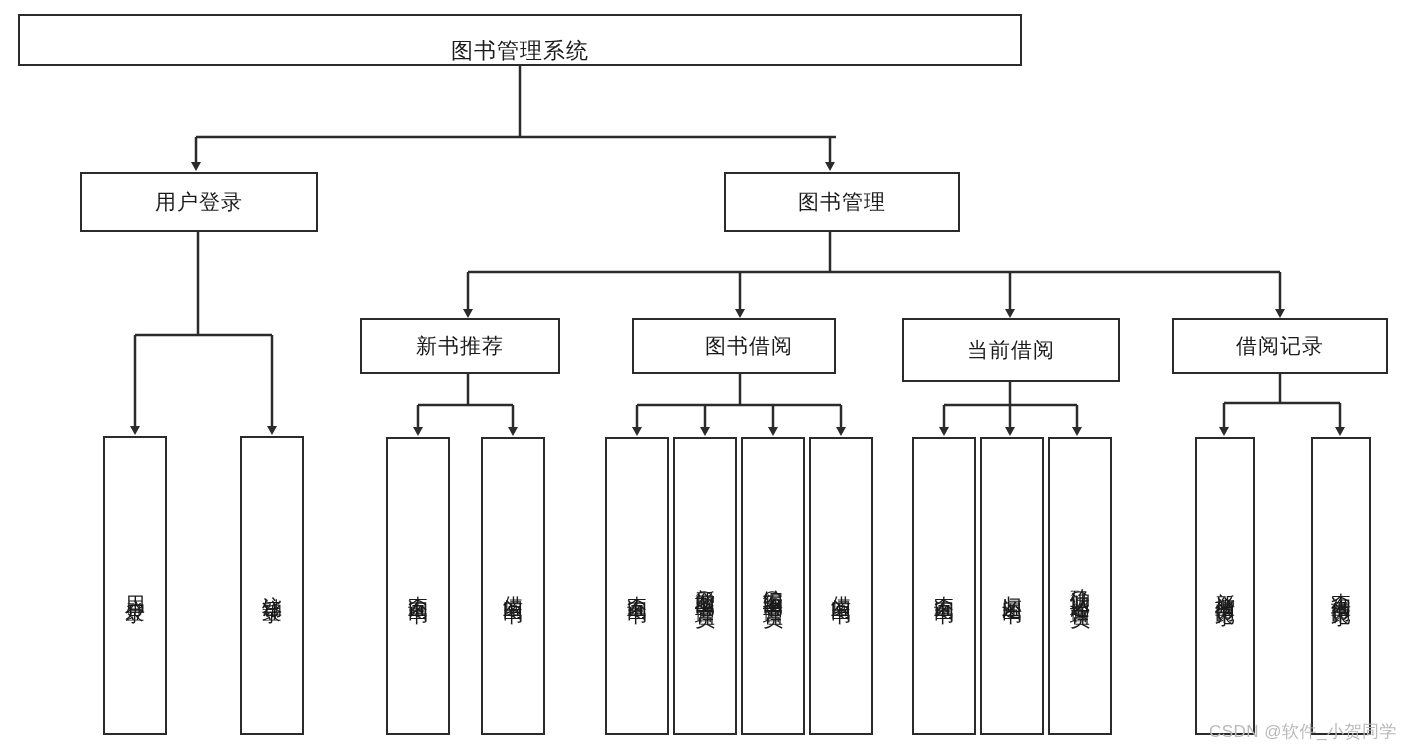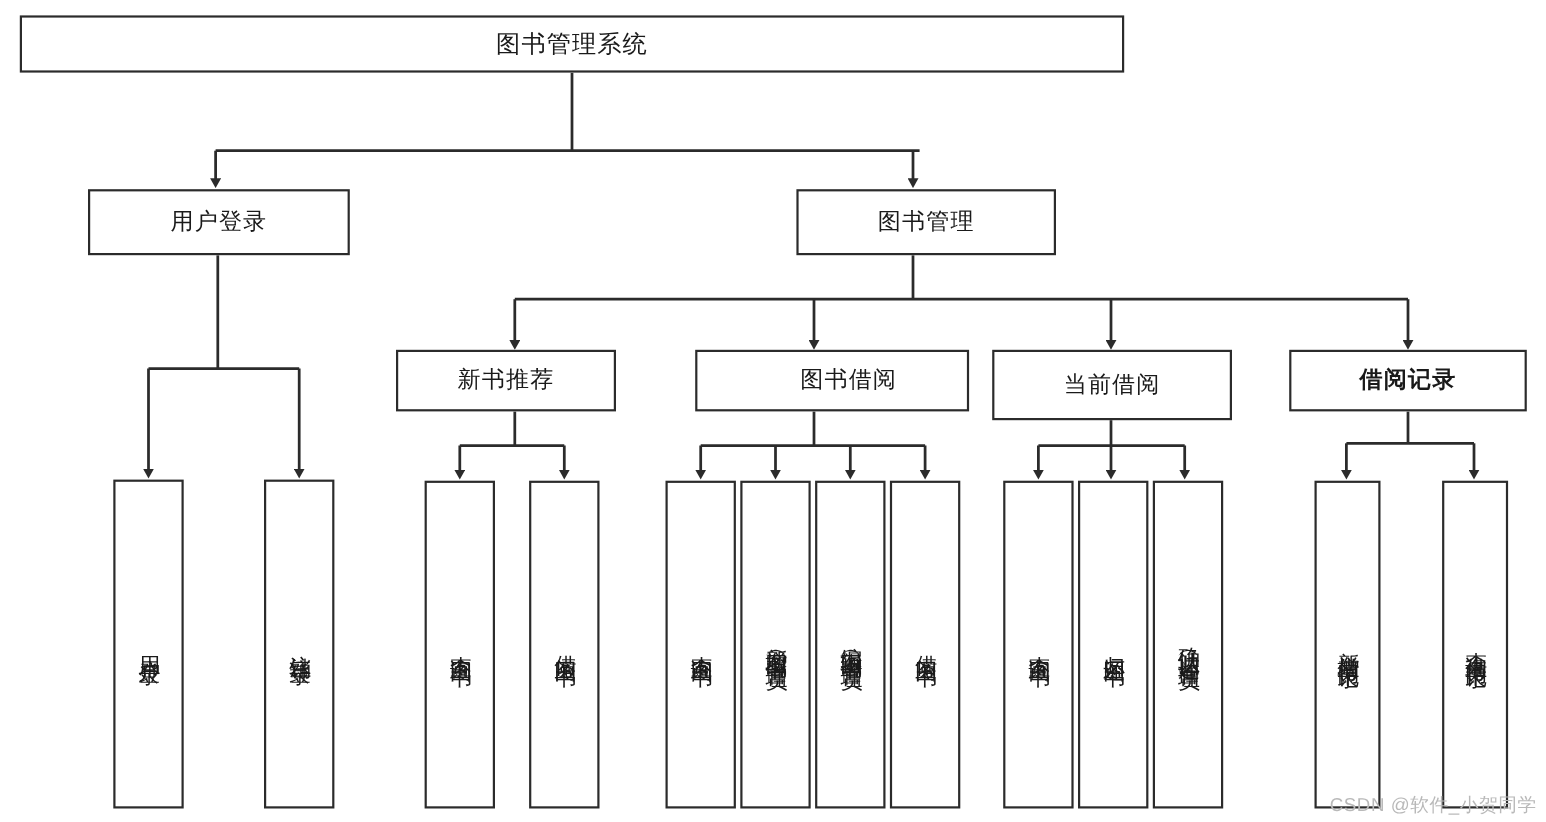--- a/index.html
+++ b/index.html
@@ -115,41 +115,41 @@
       <path d="M1010,405 L1010,428" marker-end="url(#arrow)"></path>
       <path d="M1077,405 L1077,428" marker-end="url(#arrow)"></path>
 
       <path d="M1280,374 L1280,403"></path>
       <path d="M1224,403 L1340,403"></path>
       <path d="M1224,403 L1224,428" marker-end="url(#arrow)"></path>
       <path d="M1340,403 L1340,428" marker-end="url(#arrow)"></path>
     </g>
   </svg>
 
-  <div class="node root horiz" style="left:18px; top:14px; width:1004px; height:52px;">
+  <div class="node root horiz" style="left:18px; top:14px; width:1004px; height:52px;align-items:flex-end;">
     <span>图书管理系统</span>
   </div>
 
   <div class="node horiz" style="left:80px; top:172px; width:238px; height:60px;">
     <span>用户登录</span>
   </div>
   <div class="node horiz" style="left:712px; top:172px; width:236px; height:60px;margin-left:12px;">
     <span>图书管理</span>
   </div>
 
   <div class="node horiz" style="left:360px; top:318px; width:200px; height:56px;">
     <span>新书推荐</span>
   </div>
-  <div class="node horiz" style="left:632px; top:318px; width:249px; height:56px;padding-left:30px;">
+  <div class="node horiz" style="left:632px; top:318px; width:204px; height:56px;padding-left:30px;">
     <span>图书借阅</span>
   </div>
   <div class="node horiz" style="left:902px; top:318px; width:218px; height:64px;">
     <span>当前借阅</span>
   </div>
-  <div class="node horiz" style="left:1172px; top:318px; width:216px; height:56px;font-weight:bold;">
+  <div class="node horiz" style="left:1172px; top:318px; width:216px; height:56px;">
     <span>借阅记录</span>
   </div>
 
   <div class="node leaf" style="left:103px; top:436px; width:64px; height:299px;">
     <span class="vtext">用户登录</span>
   </div>
   <div class="node leaf" style="left:240px; top:436px; width:64px; height:299px;">
     <span class="vtext">注销登录</span>
   </div>
 

